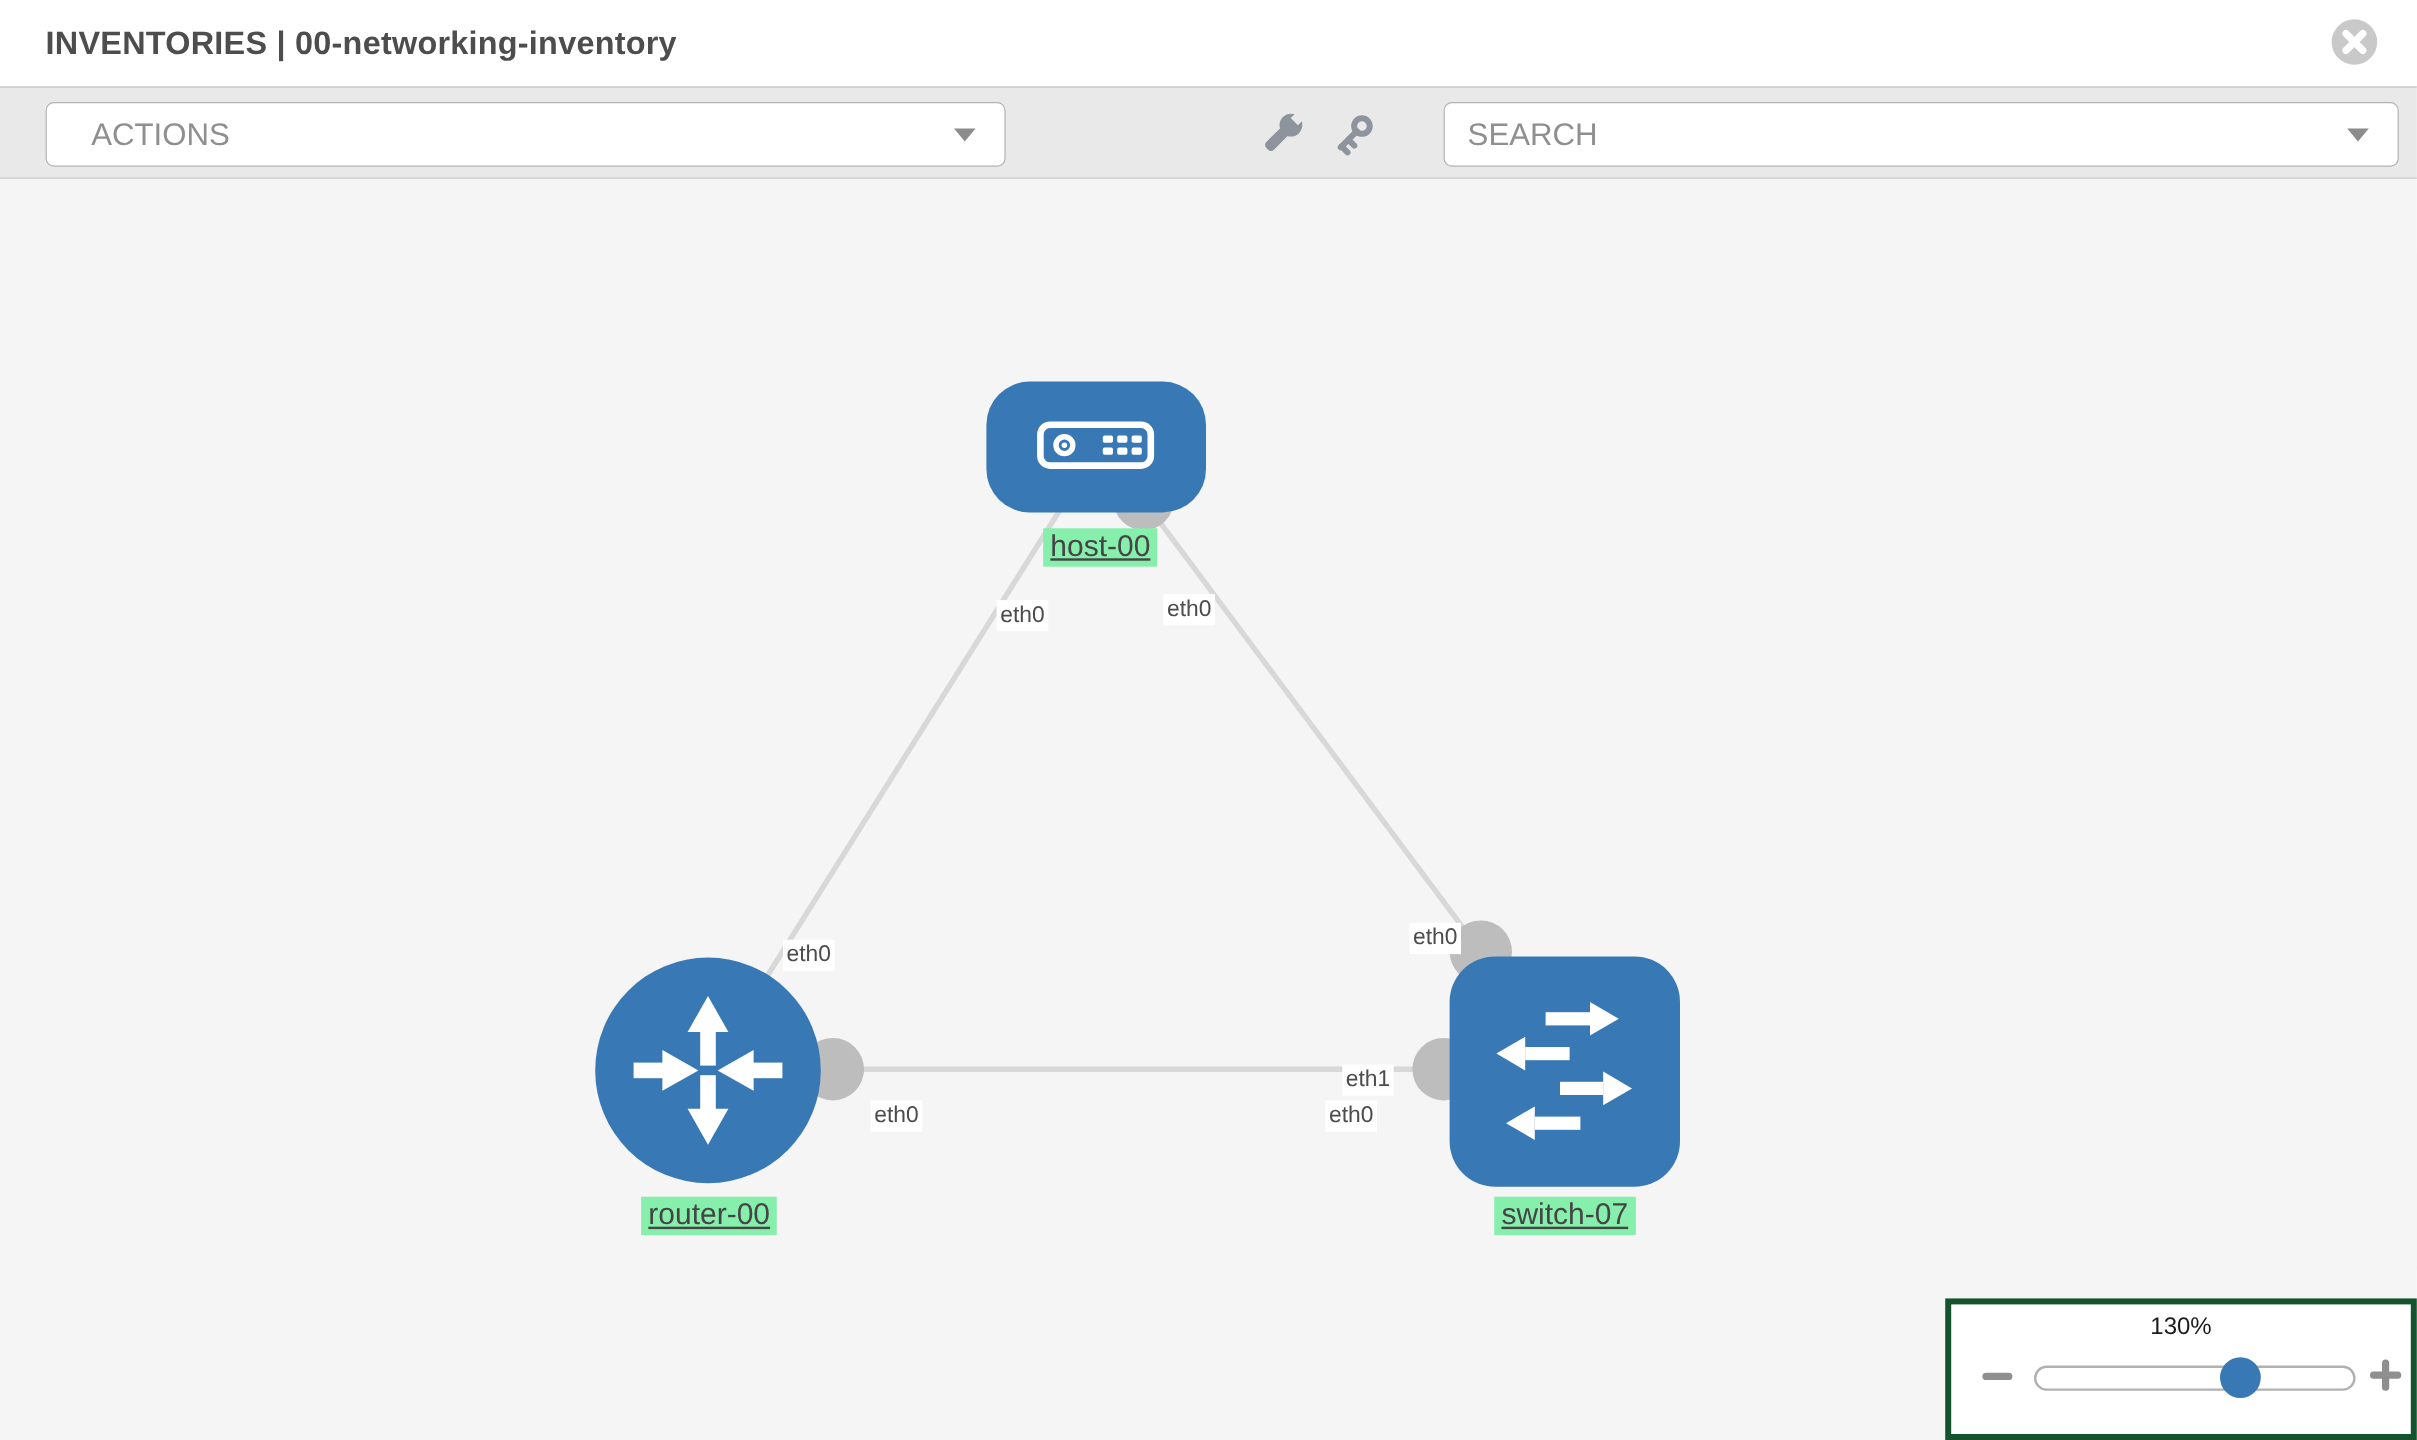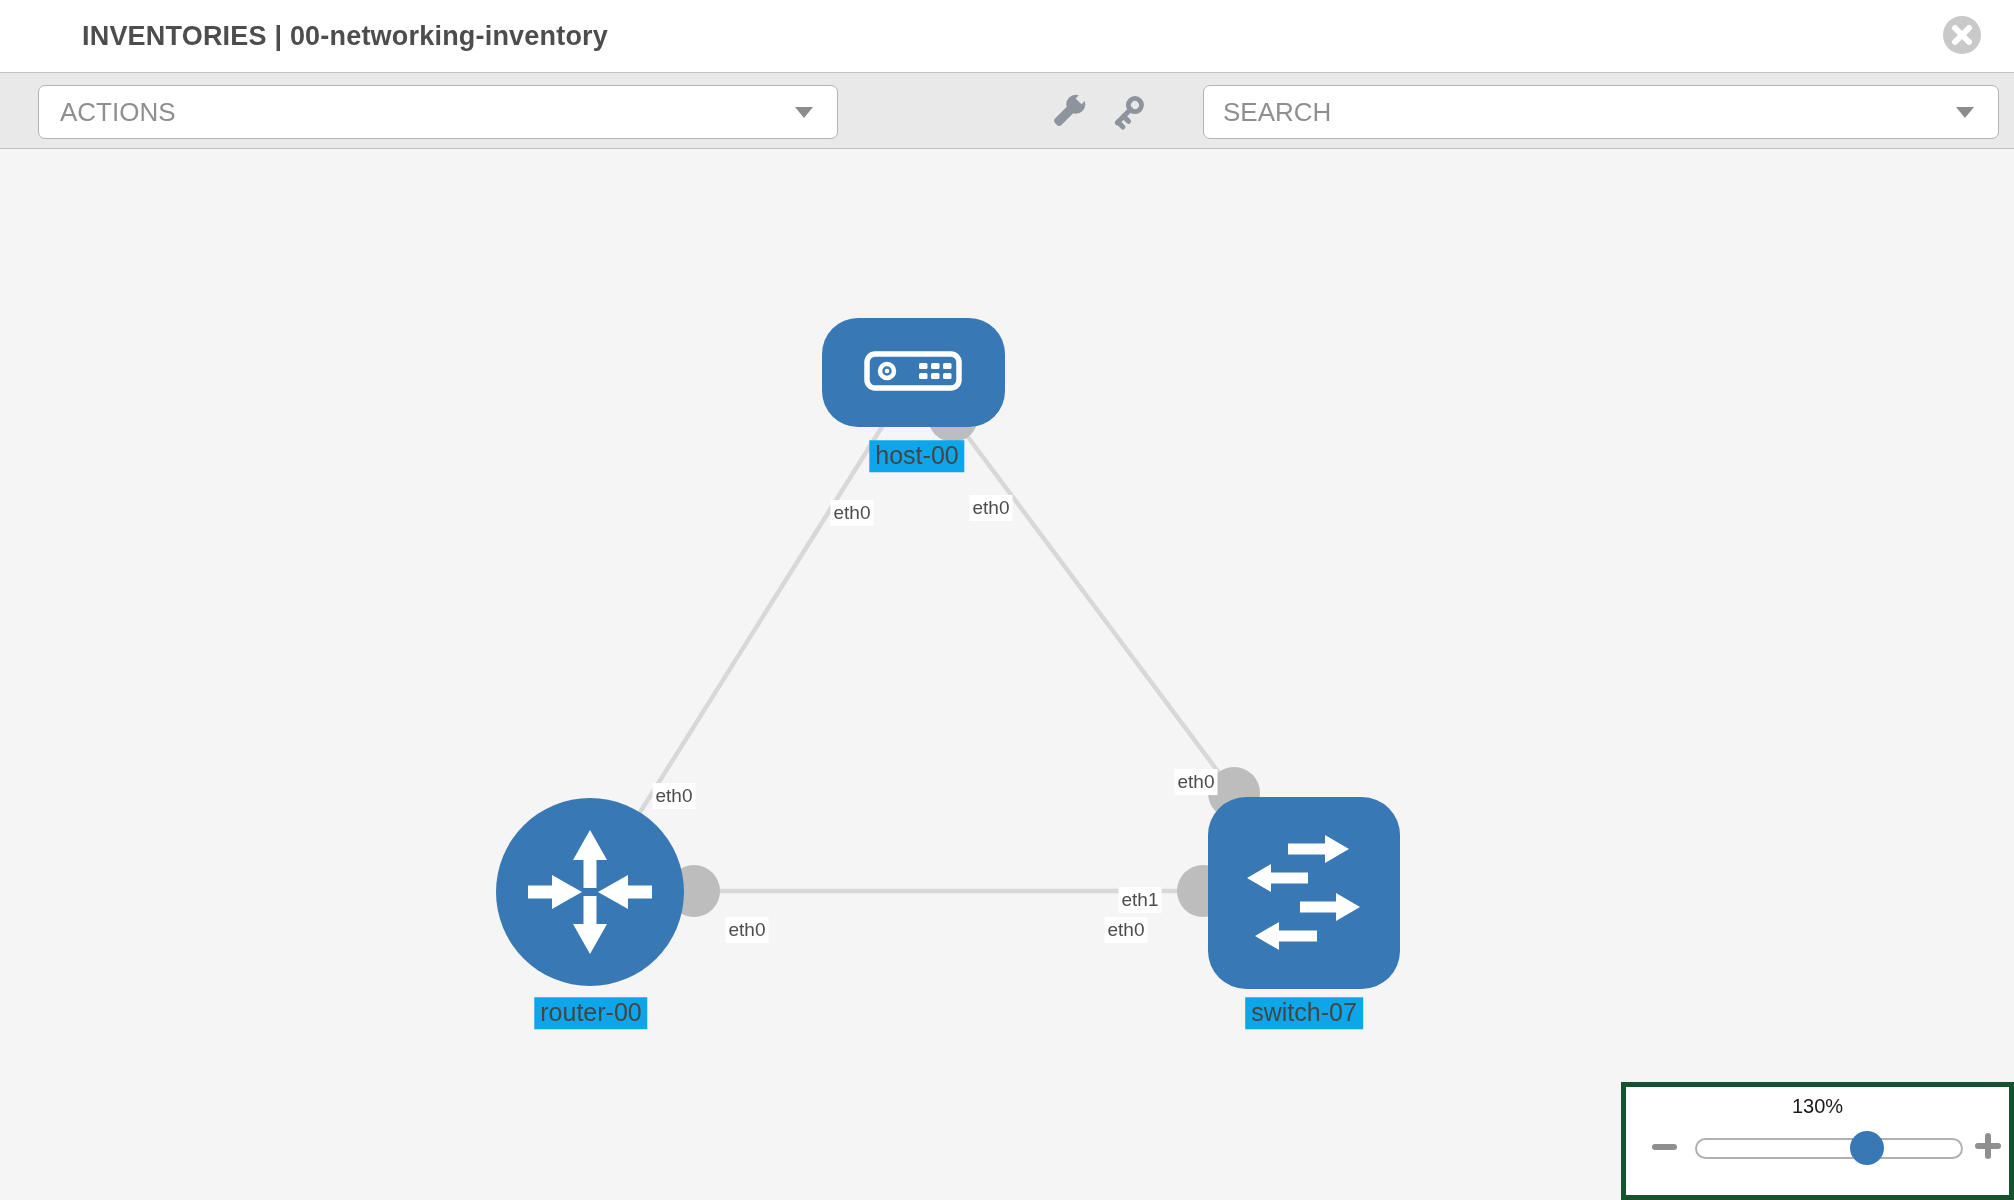--- a/index.html
+++ b/index.html
@@ -4,45 +4,45 @@
 <style>
   html,body{margin:0;padding:0;}
   body{
     width:2014px;height:1200px;position:relative;overflow:hidden;
     background:#ffffff;font-family:"Liberation Sans",sans-serif;
     -webkit-font-smoothing:antialiased;
   }
   
   .header{position:absolute;left:0;top:0;width:2014px;height:72px;background:#fff;}
   .title{position:absolute;left:38px;top:0;height:72px;line-height:72px;
-    font-size:27px;font-weight:700;color:#4d4d4d;letter-spacing:.2px;margin-left:44px;}
+    font-size:27px;font-weight:700;color:#4d4d4d;letter-spacing:.2px;}
   .close-btn{position:absolute;left:1940px;top:13px;width:44px;height:44px;border:none;
     background:transparent;padding:0;cursor:pointer;}
   
   .toolbar{position:absolute;left:0;top:72px;width:2014px;height:77px;background:#e9e9e9;
     border-top:1px solid #c2c2c2;border-bottom:1px solid #c2c2c2;box-sizing:border-box;}
   .select{position:absolute;top:12px;height:54px;background:#fff;border:1px solid #b3b3b3;
     border-radius:7px;box-sizing:border-box;display:flex;align-items:center;
     color:#8f8f8f;font-size:26px;cursor:pointer;}
-  .select.actions{left:38px;width:800px;padding-left:21px;}
+  .select.actions{left:38px;width:800px;padding-left:37px;}
   .select.search{left:1182px;width:796px;padding-left:19px;margin-left:21px;}
   .caret{position:absolute;right:24px;top:50%;margin-top:-5px;width:0;height:0;
     border-left:9px solid transparent;border-right:9px solid transparent;
     border-top:11px solid #8c8c8c;}
   .icon-btn{position:absolute;top:17px;width:44px;height:44px;border:none;background:transparent;
     padding:0;cursor:pointer;}
   .icon-btn.wrench{left:1046px;}
   .icon-btn.key{left:1110px;}
   
   .canvas{position:absolute;left:0;top:149px;width:2014px;height:1051px;background:#f4f5f4;}
   .canvas svg.topology{position:absolute;left:0;top:0;}
   .iface-label{position:absolute;transform:translate(-50%,-50%);background:#fff;
     color:#4c4c4c;font-size:19px;line-height:1.15;padding:2px 3px;white-space:nowrap;margin-top:44px;}
-  .node-label{position:absolute;transform:translate(-50%,-50%);background:#0ea5e9;
-    color:#454545;font-size:25px;line-height:1.1;padding:2px 6px;white-space:nowrap;}
+  .node-label{position:absolute;transform:translate(-50%,-50%);background:#86efac;
+    color:#454545;font-size:25px;line-height:1.1;padding:2px 6px;white-space:nowrap;text-decoration:underline;}
   
   .zoom-panel{position:absolute;left:1621px;top:933px;width:393px;height:118px;background:#fff;
     border:5px solid #14532d;box-sizing:border-box;}
   .zoom-value{position:absolute;left:0;top:8px;width:100%;text-align:center;
     font-size:20px;color:#1a1a1a;}
   .zoom-minus{position:absolute;left:26px;top:57px;width:25px;height:6px;background:#8f8f8f;
     border-radius:3px;border:none;padding:0;cursor:pointer;}
   .zoom-plus{position:absolute;left:349px;top:46px;width:26px;height:26px;border:none;
     background:transparent;padding:0;cursor:pointer;}
   .zoom-plus::before{content:"";position:absolute;left:0;top:10px;width:26px;height:6px;

